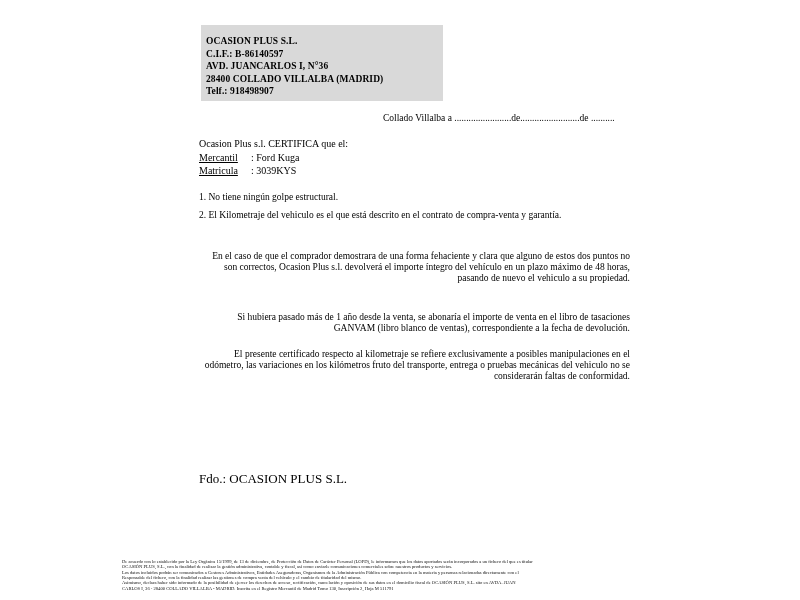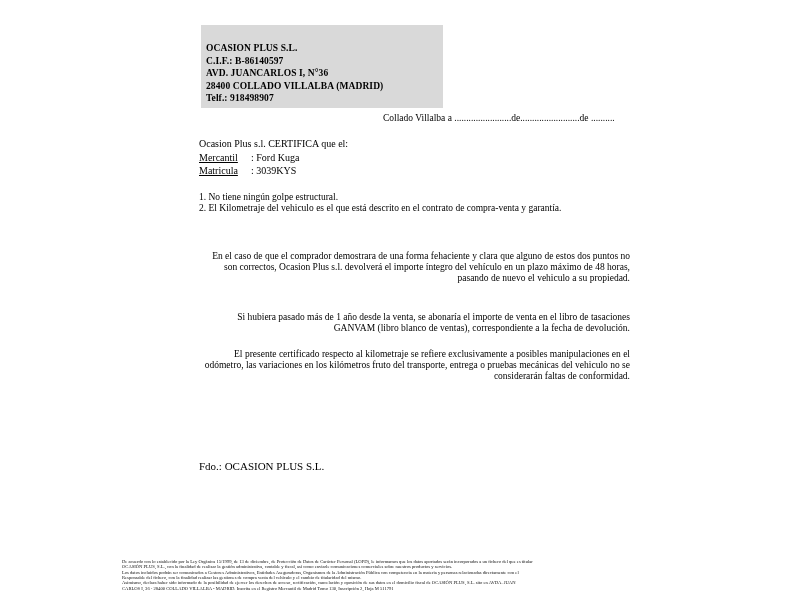--- a/index.html
+++ b/index.html
@@ -9,41 +9,41 @@
     font-family: "Liberation Serif", serif;
     color: #000000;
     -webkit-font-smoothing: antialiased;
   }
   .page { position: relative; width: 800px; height: 600px; overflow: hidden; background: #ffffff; }
   .abs { position: absolute; }
 
   .header-box {
     left: 201px; top: 25px; width: 237px;
     background: #d9d9d9;
-    padding: 17px 0 3px 5px;
+    padding: 10px 0 3px 5px;
     font-size: 9.5px; font-weight: bold; line-height: 12.6px;
     letter-spacing: 0.1px;
   }
   .header-box div { white-space: nowrap; }
 
   .date-line { left: 383px; top: 113px; font-size: 9.5px; white-space: nowrap; }
 
   .cert { left: 199px; top: 137px; font-size: 10px; line-height: 13.5px; }
   .cert-label { display: inline-block; width: 52px; text-decoration: underline; }
 
   .items { left: 199px; top: 192px; font-size: 9.5px; line-height: 11px; width: 440px; }
-  .items .item + .item { }
+  .items .item + .item { margin-top: 7px; }
 
   .para { left: 199px; width: 431px; font-size: 9.5px; line-height: 10.8px; text-align: right; }
   .para-1 { top: 251px; }
   .para-2 { top: 294px; }
   .para-3 { top: 312px; }
   .para-4 { top: 349px; }
 
-  .signature { left: 199px; top: 460px; font-size: 11px; white-space: nowrap; }
+  .signature { left: 199px; top: 471px; font-size: 13px; white-space: nowrap; }
 
   .footer {
     left: 122px; top: 559px; width: 586px;
     font-size: 4.6px; line-height: 5.35px; color: #111111;
   }
   .footer div { white-space: nowrap; overflow: hidden; }
 </style>
 </head>
 <body>
 

